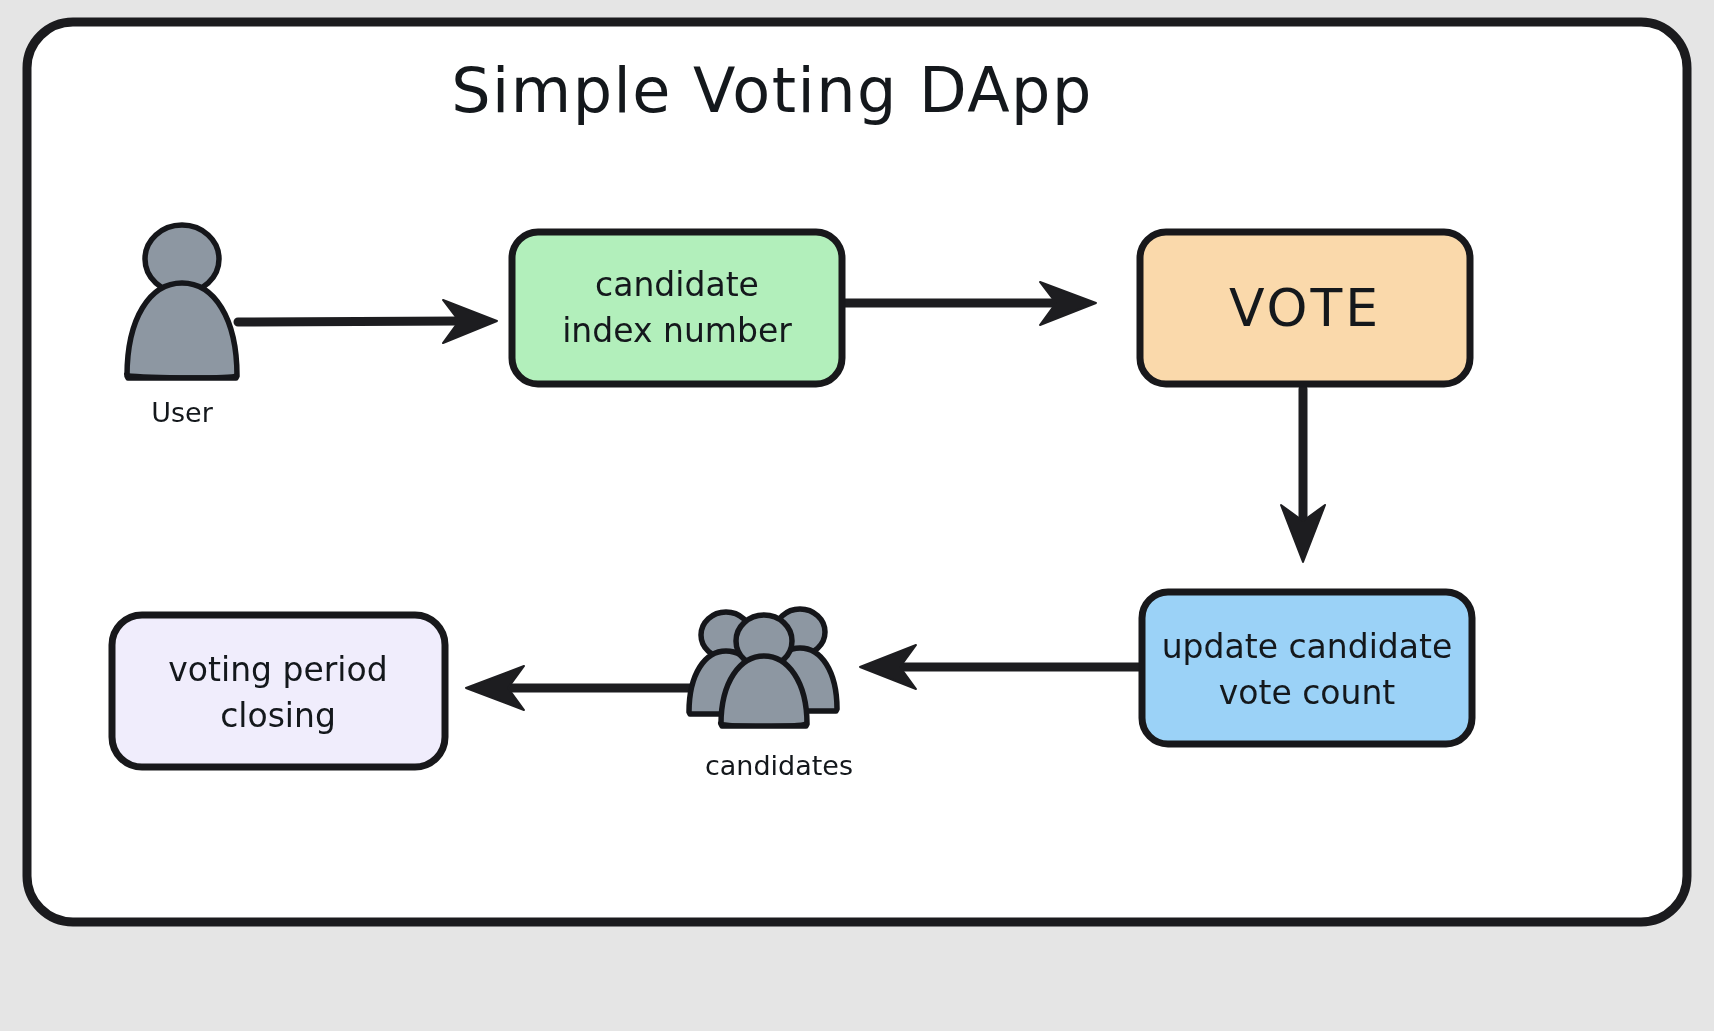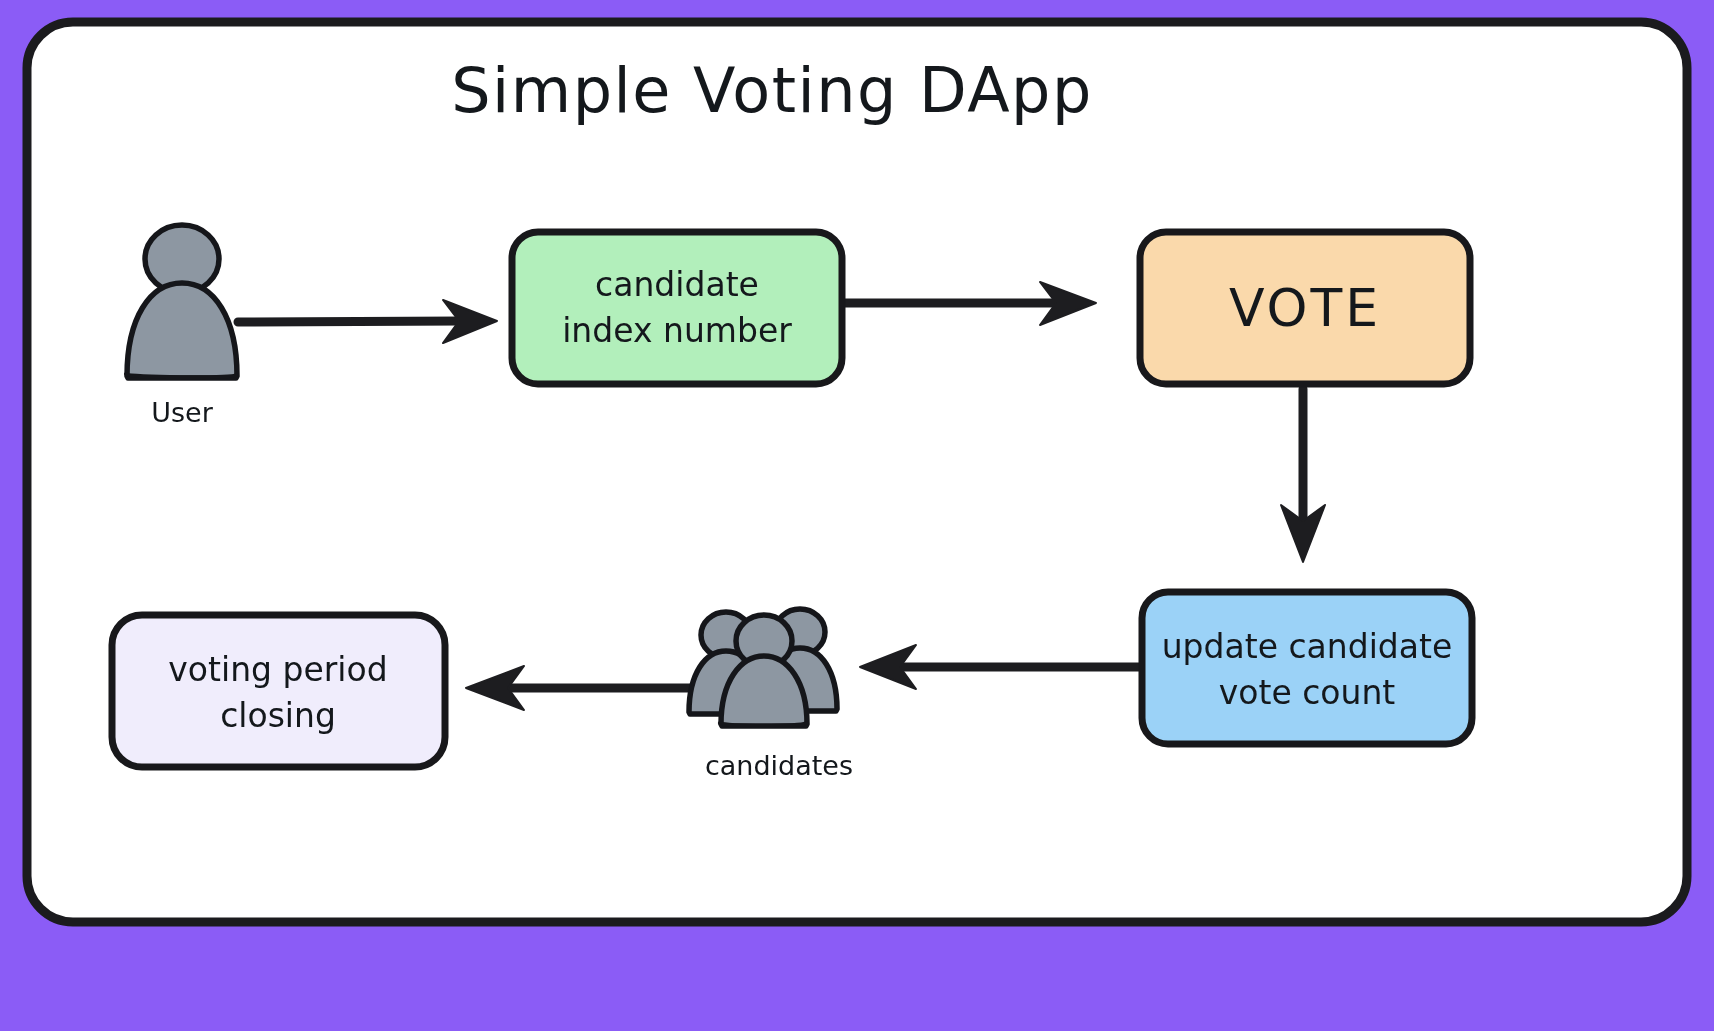--- a/index.html
+++ b/index.html
@@ -7,21 +7,21 @@
     padding: 0;
     background: #ffffff;
   }
   body {
     font-family: "DejaVu Sans", sans-serif;
   }
   #canvas {
     position: relative;
     width: 1714px;
     height: 1031px;
-    background: #8b5cf6;
+    background: #e5e5e5;
     overflow: hidden;
   }
   #diagram-svg {
     position: absolute;
     top: 0;
     left: 0;
     width: 1714px;
     height: 1031px;
   }
   .node-text {

